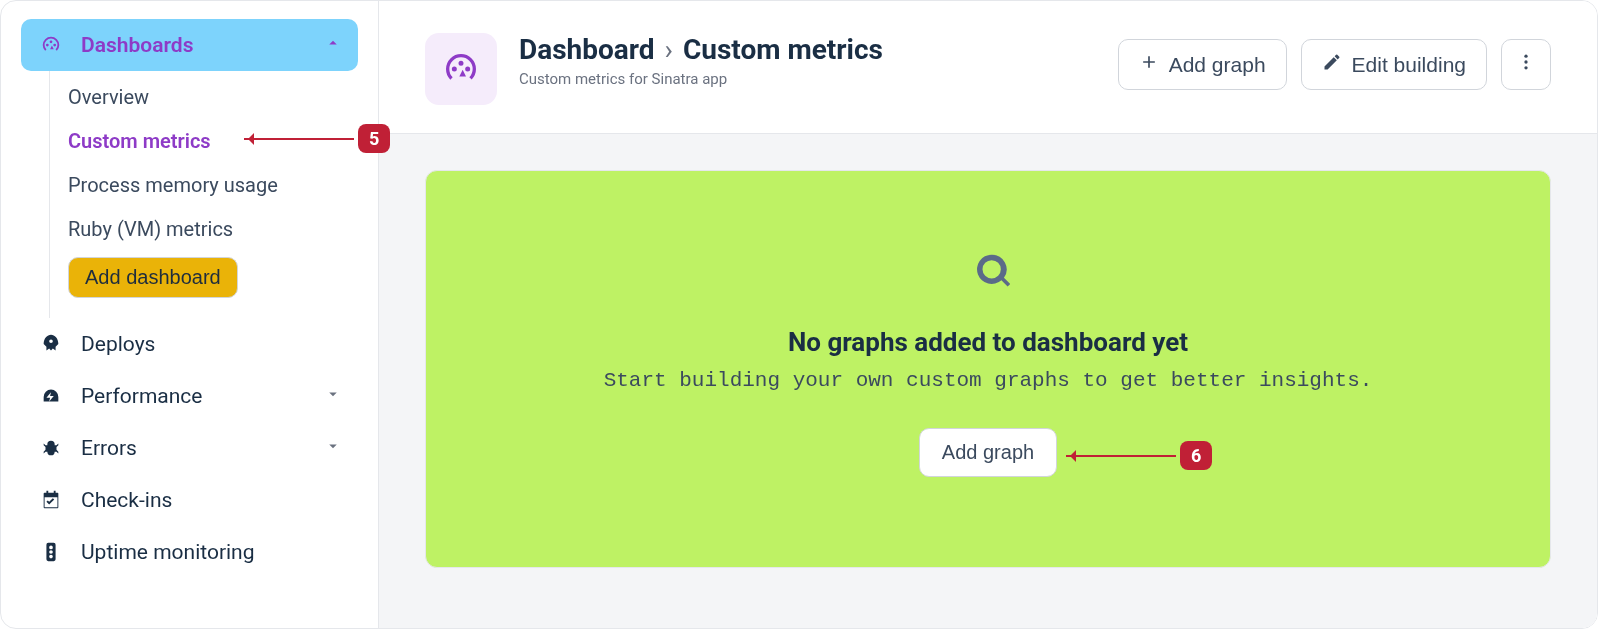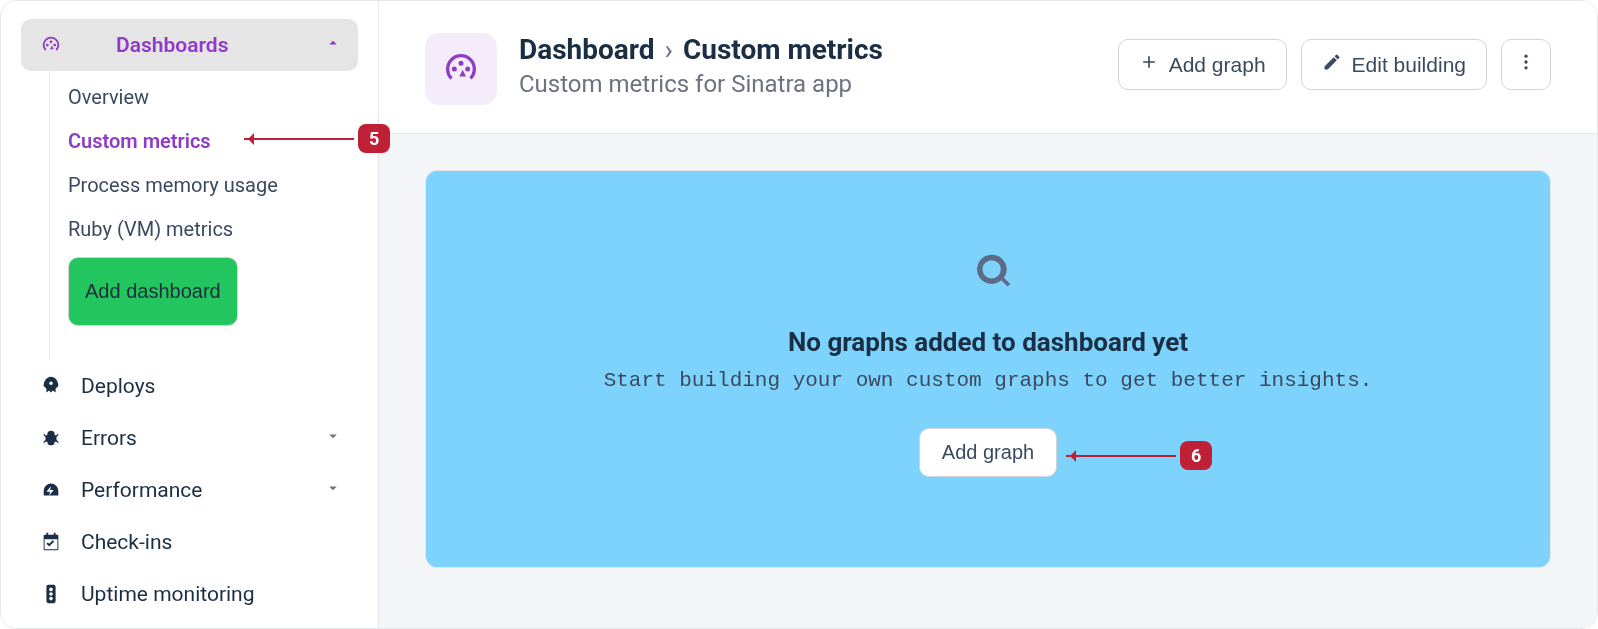--- a/index.html
+++ b/index.html
@@ -29,24 +29,23 @@
     .nav-item {
       display: flex;
       align-items: center;
       padding: 14px 16px;
       border-radius: 10px;
       font-size: 21px;
       color: #1a2e44;
       cursor: pointer;
     }
     .nav-item.active {
-      background: #e5e5e5;
+      background: #7dd3fc;
       color: #8e3bc7;
       font-weight: 600;
-      gap: 35px;
     }
     .nav-item .icon {
       width: 28px;
       display: inline-flex;
       justify-content: center;
       margin-right: 16px;
     }
     .nav-item .icon svg { width: 22px; height: 22px; }
     .nav-item.active .icon svg { fill: #8e3bc7; }
     .nav-item .chev {
@@ -63,23 +62,23 @@
       padding: 10px 18px;
       font-size: 20px;
       color: #3b4a5e;
       cursor: pointer;
     }
     .subnav-item.selected {
       color: #8e3bc7;
       font-weight: 600;
     }
     .add-dash-btn {
-      margin: 6px 0 24px 18px;
-      padding: 22px 16px;
-      background: #22c55e;
+      margin: 6px 0 10px 18px;
+      padding: 8px 16px;
+      background: #eab308;
       border: 1px solid #d1d5db;
       border-radius: 10px;
       font-size: 20px;
       color: #1f2d3d;
       cursor: pointer;
     }
     .main {
       flex: 1;
       display: flex;
       flex-direction: column;
@@ -107,21 +106,21 @@
       font-size: 28px;
       font-weight: 700;
       color: #1a2e44;
       display: flex;
       align-items: flex-end;
       gap: 10px;
     }
     .breadcrumb .crumb-link { cursor: pointer; }
     .breadcrumb .chev-r { color: #6b7280; font-weight: 400; }
     .subtitle {
-      font-size: 24px;
+      font-size: 15px;
       color: #6b7280;
       margin-top: 4px;
     }
     .header-actions {
       display: flex;
       gap: 14px;
       align-items: center;
       margin-top: 6px;
     }
     .btn {
@@ -140,21 +139,21 @@
       padding: 12px 14px;
     }
     .btn svg { width: 20px; height: 20px; fill: currentColor; }
     .content {
       flex: 1;
       background: #f4f5f7;
       border-top: 1px solid #e5e7eb;
       padding: 36px 46px;
     }
     .empty-card {
-      background: #7dd3fc;
+      background: #bef264;
       border: 1px solid #e5e7eb;
       border-radius: 12px;
       text-align: center;
       padding: 80px 40px 90px 40px;
     }
     .empty-icon {
       color: #5b6b88;
       margin-bottom: 28px;
     }
     .empty-icon svg { width: 44px; height: 44px; fill: currentColor; }
@@ -242,38 +241,38 @@
         <svg viewBox="0 0 24 24" fill="#1a2e44">
             <path d="M12 2c4 0 8 4 8 10l-3 3v4l-3-2-2 2-2-2-3 2v-4l-3-3c0-6 4-10 8-10zm0 5a2 2 0 1 0 0 4 2 2 0 0 0 0-4z"></path>
           </svg>
       </span>
       <span>Deploys</span>
     </div>
 
     <div class="nav-item">
       <span class="icon">
         <svg viewBox="0 0 24 24" fill="#1a2e44">
-            <path d="M12 4a4 4 0 0 1 4 4v1h2l2-2v2l-2 2v3l2 2v2l-2-2h-2a4 4 0 0 1-8 0H6l-2 2v-2l2-2v-3l-2-2V7l2 2h2V8a4 4 0 0 1 4-4z"></path>
-          </svg>
-      </span>
-      <span>Errors</span>
+            <path d="M4 13a8 8 0 1 1 16 0v5H4v-5zm8-5l-5 6h4l-1 4 5-6h-4l1-4z"></path>
+          </svg>
+      </span>
+      <span>Performance</span>
       <span class="chev">
         <svg width="18" height="18" viewBox="0 0 24 24" fill="currentColor">
             <path d="M7 10l5 5 5-5z"></path>
           </svg>
       </span>
     </div>
 
     <div class="nav-item">
       <span class="icon">
         <svg viewBox="0 0 24 24" fill="#1a2e44">
-            <path d="M4 13a8 8 0 1 1 16 0v5H4v-5zm8-5l-5 6h4l-1 4 5-6h-4l1-4z"></path>
-          </svg>
-      </span>
-      <span>Performance</span>
+            <path d="M12 4a4 4 0 0 1 4 4v1h2l2-2v2l-2 2v3l2 2v2l-2-2h-2a4 4 0 0 1-8 0H6l-2 2v-2l2-2v-3l-2-2V7l2 2h2V8a4 4 0 0 1 4-4z"></path>
+          </svg>
+      </span>
+      <span>Errors</span>
       <span class="chev">
         <svg width="18" height="18" viewBox="0 0 24 24" fill="currentColor">
             <path d="M7 10l5 5 5-5z"></path>
           </svg>
       </span>
     </div>
 
 
     <div class="nav-item">
       <span class="icon">

